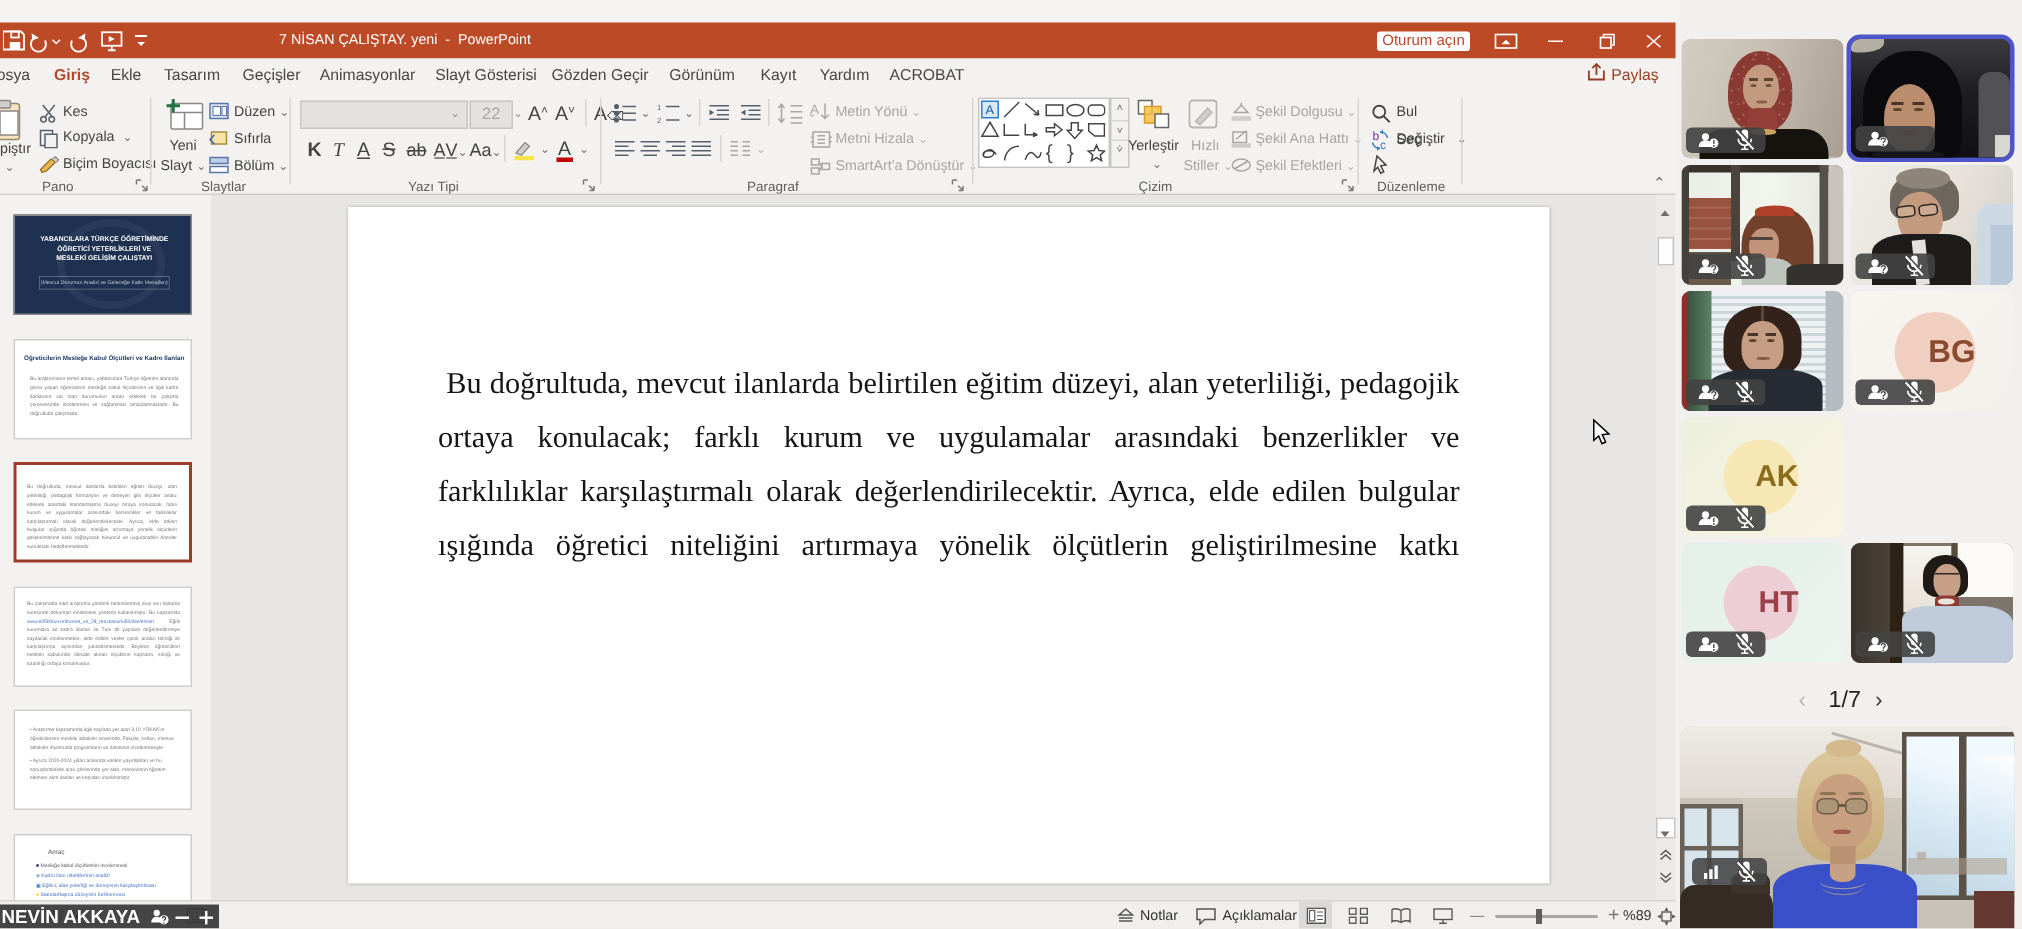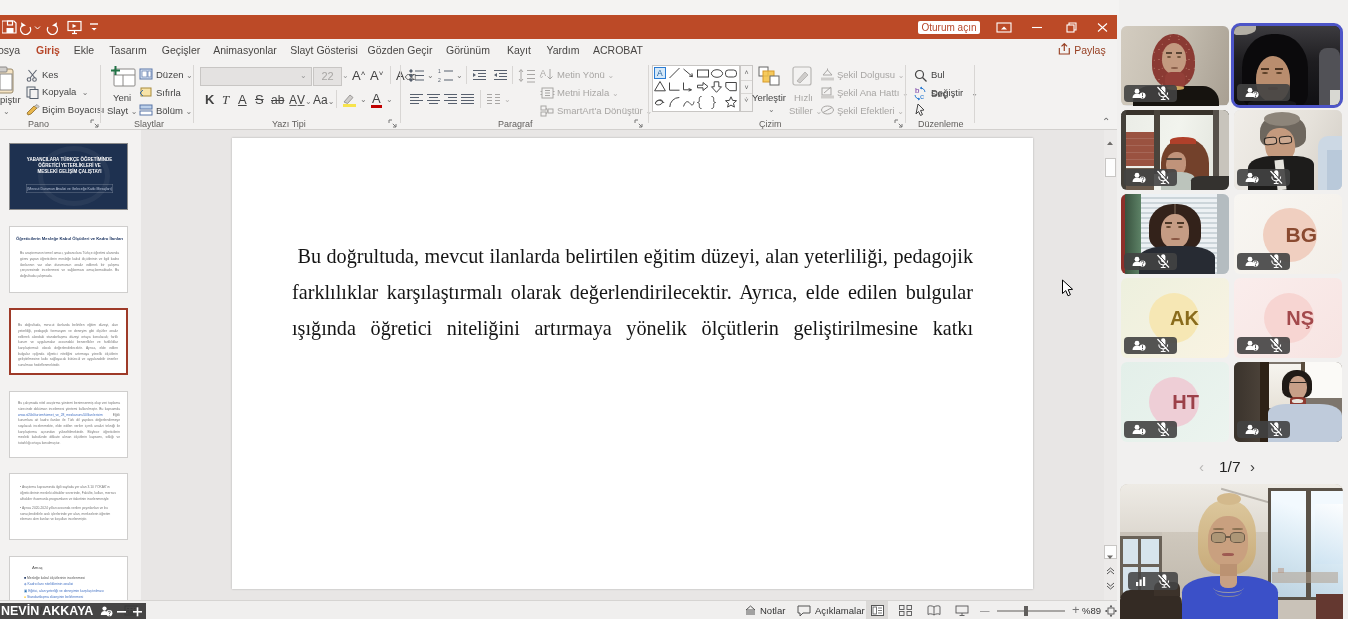--- a/index.html
+++ b/index.html
@@ -57,20 +57,21 @@
       <path d="M53.5 6.5 a5 5 0 1 1 -7.5 1.5" stroke-width="1.3"></path>
       <path d="M55 3.2 l-0.6 4.6 l-4.4-1.4 z" fill="#fff" stroke="none"></path>
       <rect x="66" y="2.5" width="13" height="9"></rect>
       <path d="M70 14.5 h5"></path>
       <path d="M72.5 11.5 v3"></path>
       <path d="M70.5 5 l4 2 l-4 2 z" fill="#fff" stroke="none"></path>
       <path d="M88 5 h8" stroke-width="1.4"></path>
       <path d="M89.5 9 l2.6 2.6 l2.6-2.6" fill="#fff" stroke-width="0"></path>
     </g>
   </svg>
+  <div class="abs ttl" style="left:186px;top:0;font-size:9.5px;">7 NİSAN ÇALIŞTAY. yeni&nbsp;&nbsp;-&nbsp;&nbsp;PowerPoint</div>
 
   <div class="abs" style="left:918px;top:6px;width:62px;height:13px;background:#fff;border-radius:2px;text-align:center;font-size:10px;line-height:13px;color:#b7472a;">Oturum açın</div>
   <svg class="abs" style="left:995px;top:4px;" width="120" height="17" viewBox="0 0 120 17">
     <g stroke="#fff" fill="none" stroke-width="1.1">
       <rect x="2" y="4" width="14" height="9"></rect>
       <path d="M6 10.5 l3-3 l3 3" fill="#fff" stroke-width="0"></path>
       <path d="M37 8.5 h10"></path>
       <rect x="72" y="6" width="7" height="7"></rect>
       <path d="M74 6 v-2 h7 v7 h-2"></path>
       <path d="M103 4.5 l9 8 M112 4.5 l-9 8"></path>
@@ -434,20 +435,21 @@
         <path d="M1 4 L4.5 1 L8 4 M1 7 L4.5 4 L8 7" fill="none" stroke="#555"></path>
       </svg></div>
   <div style="position:absolute;left:1px;top:446px;width:12px;height:13px;text-align:center;"><svg width="9" height="8" viewBox="0 0 9 8" style="margin-top:2px;">
         <path d="M1 1 L4.5 4 L8 1 M1 4 L4.5 7 L8 4" fill="none" stroke="#555"></path>
       </svg></div>
 </div>
 <div class="abs" id="slidearea"></div>
 <div class="abs" id="slide"></div>
 <div class="abs" id="slidetext">
   <div class="jl">&nbsp;Bu doğrultuda, mevcut ilanlarda belirtilen eğitim düzeyi, alan yeterliliği, pedagojik</div>
+  <div class="jl">ortaya konulacak; farklı kurum ve uygulamalar arasındaki benzerlikler ve</div>
   <div class="jl">farklılıklar karşılaştırmalı olarak değerlendirilecektir. Ayrıca, elde edilen bulgular</div>
   <div class="jl">ışığında öğretici niteliğini artırmaya yönelik ölçütlerin geliştirilmesine katkı</div>
 </div>
 <div class="abs" id="statusbar">
   <div class="sbtext" style="left:8px;">Slayt 3 / 24</div>
   <svg class="abs" style="left:124px;top:4px;" width="14" height="11" viewBox="0 0 14 11">
       <rect x="1" y="1" width="12" height="9" fill="none" stroke="#888"></rect>
       <path d="M3 3.5 h2 M6.5 3.5 h2 M10 3.5 h1.5 M3 5.8 h2 M6.5 5.8 h2 M10 5.8 h1.5 M4 8 h6" stroke="#888"></path>
     </svg>
   <svg class="abs" style="left:744px;top:4px;" width="13" height="11" viewBox="0 0 13 11">
@@ -659,36 +661,20 @@
             <rect x="18.1" y="8.3" width="0.9" height="2.7" fill="#444"></rect>
             <circle cx="18.55" cy="12.3" r="0.6" fill="#444"></circle>
             <path d="M37 3.5 a2.2 2.2 0 0 1 4.4 0 v3.5 a2.2 2.2 0 0 1-4.4 0 z"></path>
             <path d="M34.8 7.5 a4.4 4.4 0 0 0 8.8 0 M39.2 12 v2.2 M36.8 14.5 h4.8" stroke="#fff" fill="none" stroke-width="1.1"></path>
             <path d="M33.5 2 L45 14.5" stroke="#fff" stroke-width="1.3"></path>
             <path d="M34.6 1.2 L46 13.8" stroke="#4a4a4a" stroke-width="1"></path>
           </g>
         </svg></div>
   </div>
 
-  <div class="tile" style="left:115px;top:278px;background:linear-gradient(135deg,#faedec,#f7e4e2);">
-    <div class="init" style="left:30px;top:15px;background:#f7d5d2;color:#a3494c;">NŞ</div>
-    <div class="pill"><svg width="52" height="17" viewBox="0 0 52 17">
-          <g fill="#fff">
-            <circle cx="13" cy="6.2" r="2.4"></circle>
-            <path d="M8.5 13 c0-3 2-4.5 4.5-4.5 s4.5 1.5 4.5 4.5 z"></path>
-            <circle cx="18.5" cy="10.5" r="3.1"></circle>
-            <rect x="18.1" y="8.3" width="0.9" height="2.7" fill="#444"></rect>
-            <circle cx="18.55" cy="12.3" r="0.6" fill="#444"></circle>
-            <path d="M37 3.5 a2.2 2.2 0 0 1 4.4 0 v3.5 a2.2 2.2 0 0 1-4.4 0 z"></path>
-            <path d="M34.8 7.5 a4.4 4.4 0 0 0 8.8 0 M39.2 12 v2.2 M36.8 14.5 h4.8" stroke="#fff" fill="none" stroke-width="1.1"></path>
-            <path d="M33.5 2 L45 14.5" stroke="#fff" stroke-width="1.3"></path>
-            <path d="M34.6 1.2 L46 13.8" stroke="#4a4a4a" stroke-width="1"></path>
-          </g>
-        </svg></div>
-  </div>
 
   <div class="tile" style="left:2px;top:362px;background:linear-gradient(135deg,#e3efe9,#ecf4ef);">
     <div class="init" style="left:28px;top:15px;background:#eeced6;color:#9c4049;">HT</div>
     <div class="pill"><svg width="52" height="17" viewBox="0 0 52 17">
           <g fill="#fff">
             <circle cx="13" cy="6.2" r="2.4"></circle>
             <path d="M8.5 13 c0-3 2-4.5 4.5-4.5 s4.5 1.5 4.5 4.5 z"></path>
             <circle cx="18.5" cy="10.5" r="3.1"></circle>
             <rect x="18.1" y="8.3" width="0.9" height="2.7" fill="#444"></rect>
             <circle cx="18.55" cy="12.3" r="0.6" fill="#444"></circle>

